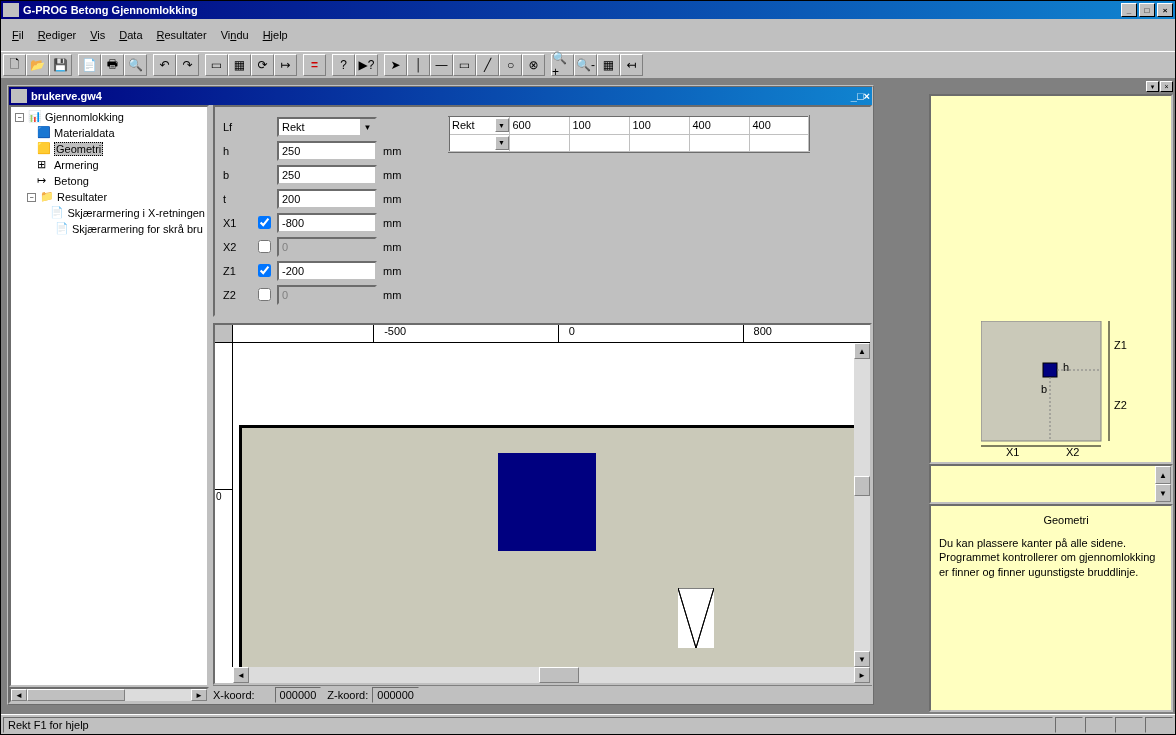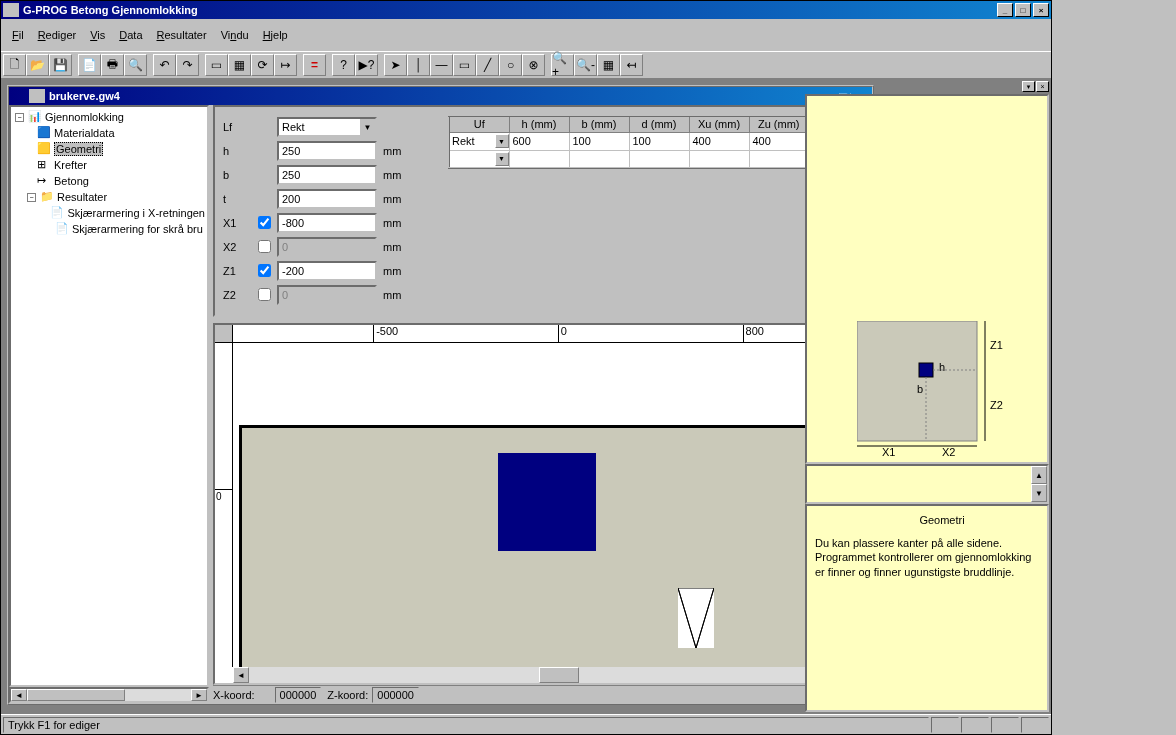--- a/index.html
+++ b/index.html
@@ -1,37 +1,37 @@
 <!DOCTYPE html>
 <html><head>
 <meta charset="utf-8">
 <style>
 * { box-sizing: border-box; margin: 0; padding: 0; font-family: "MS Sans Serif", "Microsoft Sans Serif", Tahoma, sans-serif; font-size: 11px; }
 body { background: #c0c0c0; width: 1176px; height: 735px; overflow: hidden; }
 
-.main-window { width: 1052px; height: 735px; border: 1px solid #000; background: #c0c0c0; display: flex; flex-direction: column; }
+.main-window { width: 1176px; height: 735px; border: 1px solid #000; background: #c0c0c0; display: flex; flex-direction: column; }
 
 .titlebar { background: linear-gradient(to right, #000080, #1084d0); color: #fff; height: 18px; display: flex; align-items: center; padding: 0 2px; font-weight: bold; }
 .titlebar .icon { width: 16px; height: 14px; margin-right: 4px; background: #c0c0c0; display: inline-block; }
 .titlebar .title { flex: 1; }
 .titlebar .wbtn { width: 16px; height: 14px; background: #c0c0c0; border: 1px solid #fff; border-right-color: #000; border-bottom-color: #000; margin-left: 2px; display: flex; align-items: center; justify-content: center; font-family: Marlett, Arial; font-size: 8px; color: #000; font-weight: bold; }
 
 .menubar { background: #c0c0c0; height: 19px; display: flex; align-items: center; padding: 16px 4px; }
 .menubar .menu-item { padding: 2px 7px; cursor: default; }
 .menubar .menu-item u { text-decoration: underline; }
 
 .toolbar { background: #c0c0c0; border-top: 1px solid #fff; border-bottom: 1px solid #808080; height: 28px; display: flex; align-items: center; padding: 2px; }
 .toolbar .tbtn { width: 23px; height: 22px; background: #c0c0c0; border: 1px solid #fff; border-right-color: #808080; border-bottom-color: #808080; margin: 0 0; display: flex; align-items: center; justify-content: center; font-size: 12px; }
 .toolbar .tsep { width: 6px; }
 
 .client-area { flex: 1; background: #808080; position: relative; overflow: hidden; }
 
 
 .mdi-window { position: absolute; background: #c0c0c0; border: 2px ridge #c0c0c0; }
-.mdi-titlebar { background: linear-gradient(to right, #000080, #1084d0); color: #fff; height: 18px; display: flex; align-items: center; padding: 0 20px; font-weight: bold; }
+.mdi-titlebar { background: linear-gradient(to right, #000080, #1084d0); color: #fff; height: 18px; display: flex; align-items: center; padding: 0 2px; font-weight: bold; }
 .mdi-titlebar .title { flex: 1; }
 
 .mdi-body { display: flex; height: calc(100% - 18px); }
 
 .tree-scroll { width: 200px; display: flex; flex-direction: column; }
 .tree-panel { flex: 1; background: #fff; border: 2px inset #c0c0c0; padding: 2px; overflow: hidden; }
 .tree-panel .node { display: flex; align-items: center; height: 16px; padding-left: 2px; white-space: nowrap; }
 .tree-panel .node .box { width: 9px; height: 9px; border: 1px solid #808080; display: inline-flex; align-items: center; justify-content: center; font-size: 7px; margin-right: 4px; line-height: 7px; }
 .tree-panel .node .ticon { width: 14px; height: 14px; margin-right: 3px; display: inline-block; }
 .tree-panel .node.selected span.lbl { background: #c0c0c0; border: 1px dotted #000; padding: 0 1px; }
@@ -61,21 +61,21 @@
 .table-area td { border: 1px solid #c0c0c0; padding: 0 3px; height: 18px; width: 60px; background: #fff; }
 .table-area td.selcell { background: #fff; padding: 0; }
 .table-area td.selcell .mini-sel { display: flex; height: 100%; align-items: center; }
 .table-area td.selcell .mini-sel .val { flex: 1; padding-left: 2px; }
 .table-area td.selcell .mini-sel .drop { width: 14px; height: 14px; background: #c0c0c0; border: 1px solid #fff; border-right-color: #808080; border-bottom-color: #808080; display: flex; align-items: center; justify-content: center; font-size: 7px; }
 
 .viewport-area { flex: 1; border: 2px inset #c0c0c0; margin-top: 6px; display: flex; flex-direction: column; background: #fff; position: relative; }
 .ruler-h { height: 18px; background: #fff; border-bottom: 1px solid #000; display: flex; position: relative; }
 .ruler-h .origin { width: 18px; border-right: 1px solid #000; background: #c0c0c0; }
 .ruler-h .ticks { flex: 1; position: relative; font-size: 10px; }
-.ruler-h .t { position: absolute; top: 0; height: 100%; border-left: 1px solid #000; padding-left: 2px; }
+.ruler-h .t { position: absolute; top: 0; height: 100%; border-left: 1px solid #000; padding-left: 10px; }
 .viewport-row { flex: 1; display: flex; overflow: hidden; }
 .ruler-v { width: 18px; background: #fff; border-right: 1px solid #000; position: relative; }
 .ruler-v .t { position: absolute; left: 0; width: 100%; border-top: 1px solid #000; padding: 1px; font-size: 10px; }
 .canvas { flex: 1; background: #fff; position: relative; overflow: hidden; }
 .slab { position: absolute; background: #cac9b9; border-top: 3px solid #000; border-left: 3px solid #000; }
 .column { position: absolute; background: #000080; }
 .hole { position: absolute; background: #fff; }
 .hole svg { width: 100%; height: 100%; }
 .vscroll { width: 16px; background: #dcdcdc; display: flex; flex-direction: column; }
 .vscroll .arr, .hscroll .arr { background: #c0c0c0; border: 1px solid #fff; border-right-color: #808080; border-bottom-color: #808080; display: flex; align-items: center; justify-content: center; font-size: 8px; height: 16px; }
@@ -191,21 +191,21 @@
             <span class="lbl">Materialdata</span>
           </div>
           <div class="node selected">
             <span class="indent" style="width:22px;"></span>
                 <span class="ticon">🟨</span>
             <span class="lbl">Geometri</span>
           </div>
           <div class="node">
             <span class="indent" style="width:22px;"></span>
                 <span class="ticon">⊞</span>
-            <span class="lbl">Krefter</span>
+            <span class="lbl">Armering</span>
           </div>
           <div class="node">
             <span class="indent" style="width:22px;"></span>
                 <span class="ticon">↦</span>
             <span class="lbl">Betong</span>
           </div>
           <div class="node">
             <span class="indent" style="width:12px;"></span>
                 <span class="box">−</span>
                 <span class="ticon">📁</span>
@@ -282,28 +282,20 @@
               <div class="form-row">
                 <label>Z2</label>
                 <span class="chk"><input type="checkbox" style=""></span>
                 <input class="txt disabled" disabled="" value="0" style="">
                 <span class="unit">mm</span>
               </div>
             </div>
             <div class="table-area">
               <table>
                 <tbody>
-                    <tr>
-                  <th>Uf</th>
-                  <th>h (mm)</th>
-                  <th>b (mm)</th>
-                  <th>d (mm)</th>
-                  <th>Xu (mm)</th>
-                  <th>Zu (mm)</th>
-                </tr>
                 <tr>
                   <td class="selcell">
                     <div class="mini-sel">
                           <span class="val">Rekt</span>
                           <span class="drop">▼</span>
                         </div>
                   </td>
                   <td>600</td>
                   <td>100</td>
                   <td>100</td>
@@ -409,19 +401,19 @@
         </div>
       </div>
       <div class="dock-panel help">
         <div class="title">Geometri</div>
         <div class="body">Du kan plassere kanter på alle sidene. Programmet kontrollerer om gjennomlokking er finner og finner ugunstigste bruddlinje.</div>
       </div>
     </div>
   </div>
 
   <div class="statusbar">
-    <div class="msg">Trykk F1 for ediger</div>
+    <div class="msg">Rekt F1 for hjelp</div>
     <div class="box"></div>
     <div class="box"></div>
     <div class="box"></div>
     <div class="box"></div>
   </div>
 </div>
 
 </body></html>

